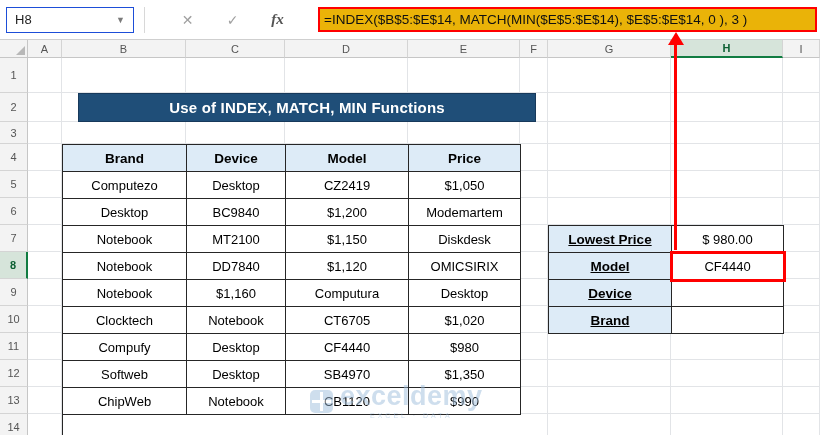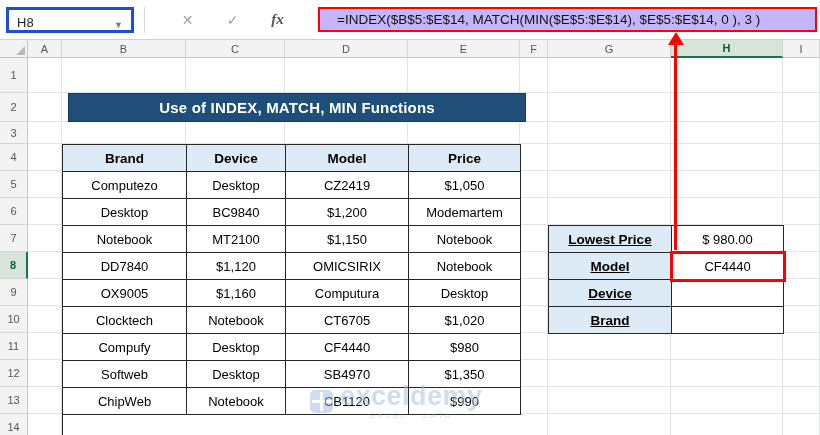--- a/index.html
+++ b/index.html
@@ -4,53 +4,53 @@
 <style>
   * { margin:0; padding:0; box-sizing:border-box; }
   html,body { background:#fff; }
   body { font-family:"Liberation Sans","DejaVu Sans",sans-serif; }
 
   .app { position:relative; width:820px; height:435px; background:#fff; overflow:hidden; }
 
   
   .formula-bar { position:absolute; top:0; left:0; width:820px; height:40px;
     background:#fff; border-bottom:1px solid #cfcfcf; display:flex; align-items:center; }
-  .name-box { width:128px; height:26px; margin-left:6px; border:3px solid #1d4ed8; background:#fff;
-    display:flex; align-items:flex-end; justify-content:space-between; padding:0 8px;
+  .name-box { width:128px; height:26px; margin-left:6px; border:1px solid #1d4ed8; background:#fff;
+    display:flex; align-items:center; justify-content:space-between; padding:0 8px;
     font-size:13px; color:#1f1f1f; }
   .nb-arrow { color:#7a7a7a; font-size:9px; }
   .fb-divider { width:1px; height:26px; background:#d8d8d8; margin-left:10px; }
   .fb-icons { display:flex; align-items:center; margin-left:20px; }
   .fb-btn { width:45px; text-align:center; font-size:14px; color:#a0a0a0; cursor:default; }
   .fb-btn.fx { font-style:italic; font-family:"Liberation Serif","DejaVu Serif",serif;
     font-weight:bold; color:#555; font-size:15px; }
   .formula-field { flex:1; height:25px; margin-left:18px; margin-right:3px;
-    border:2px solid var(--annotation-red); display:flex; align-items:center; padding:0 17px;
-    font-size:13.5px; color:#111; white-space:nowrap; overflow:hidden; background:#c4b5fd; }
+    border:2px solid var(--annotation-red); display:flex; align-items:center; padding:0 4px;
+    font-size:13.5px; color:#111; white-space:nowrap; overflow:hidden; background:#eab308; }
 
   
   .sheet { position:absolute; top:40px; left:0; width:820px; height:395px; background:#fff; }
   .corner { position:absolute; top:0; left:0; width:28px; height:18px; background:var(--header-bg);
     border-right:1px solid #c6c6c6; border-bottom:1px solid #c6c6c6; z-index:7; }
   .corner::after { content:""; position:absolute; right:2px; bottom:2px;
     border-left:9px solid transparent; border-bottom:9px solid #b8b8b8; }
   .col-header { position:absolute; top:0; height:18px; background:var(--header-bg);
     border-right:1px solid #d4d4d4; border-bottom:1px solid #c6c6c6;
     font-size:11px; color:#555; display:flex; align-items:center; justify-content:center; z-index:7; }
   .col-header.selected { background:var(--selected-header-bg);
     border-bottom:2px solid var(--selected-green); color:#0c5f32; font-weight:bold; }
   .row-header { position:absolute; left:0; width:28px; background:var(--header-bg);
     border-right:1px solid #c6c6c6; border-bottom:1px solid #d4d4d4;
     font-size:11px; color:#555; display:flex; align-items:center; justify-content:center; z-index:7; }
   .row-header.selected { background:var(--selected-header-bg);
     border-right:2px solid var(--selected-green); color:#0c5f32; font-weight:bold; }
   .gridline { position:absolute; background:var(--grid-line); z-index:0; }
 
   
-  .banner { position:absolute; left:68px; top:53px; width:458px; height:29px;
+  .banner { position:absolute; left:78px; top:53px; width:458px; height:29px;
     background:var(--banner-bg); border:1px solid #17395b; z-index:2;
     display:flex; align-items:center; justify-content:center;
     color:var(--banner-text); font-size:15px; font-weight:bold; letter-spacing:.2px; }
 
   
   .product-table { position:absolute; left:62px; top:104px; width:459px; height:298px;
     display:grid; grid-template-columns:124px 99px 123px 112px; grid-auto-rows:27px;
     border-top:1px solid #262626; border-left:1px solid #262626; background:#fff; z-index:2; }
   .pt-cell { border-right:1px solid #262626; border-bottom:1px solid #262626; background:#fff;
     display:flex; align-items:center; justify-content:center; font-size:13px; color:#000; }
@@ -121,26 +121,26 @@
         <div class="pt-cell">Desktop</div>
         <div class="pt-cell">CZ2419</div>
         <div class="pt-cell">$1,050</div>
         <div class="pt-cell">Desktop</div>
         <div class="pt-cell">BC9840</div>
         <div class="pt-cell">$1,200</div>
         <div class="pt-cell">Modemartem</div>
         <div class="pt-cell">Notebook</div>
         <div class="pt-cell">MT2100</div>
         <div class="pt-cell">$1,150</div>
+        <div class="pt-cell">Diskdesk</div>
         <div class="pt-cell">Notebook</div>
         <div class="pt-cell">DD7840</div>
         <div class="pt-cell">$1,120</div>
         <div class="pt-cell">OMICSIRIX</div>
         <div class="pt-cell">Notebook</div>
-        <div class="pt-cell">OX9005</div>
         <div class="pt-cell">$1,160</div>
         <div class="pt-cell">Computura</div>
         <div class="pt-cell">Desktop</div>
         <div class="pt-cell">Clocktech</div>
         <div class="pt-cell">Notebook</div>
         <div class="pt-cell">CT6705</div>
         <div class="pt-cell">$1,020</div>
         <div class="pt-cell">Compufy</div>
         <div class="pt-cell">Desktop</div>
         <div class="pt-cell">CF4440</div>

